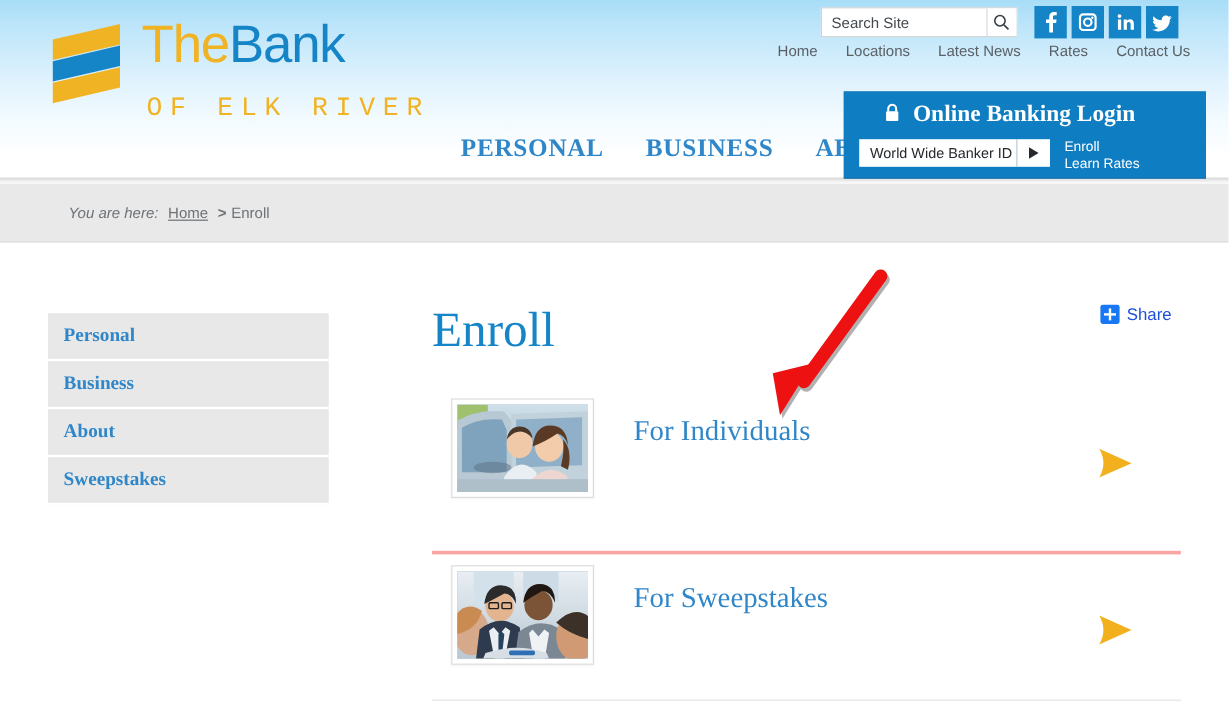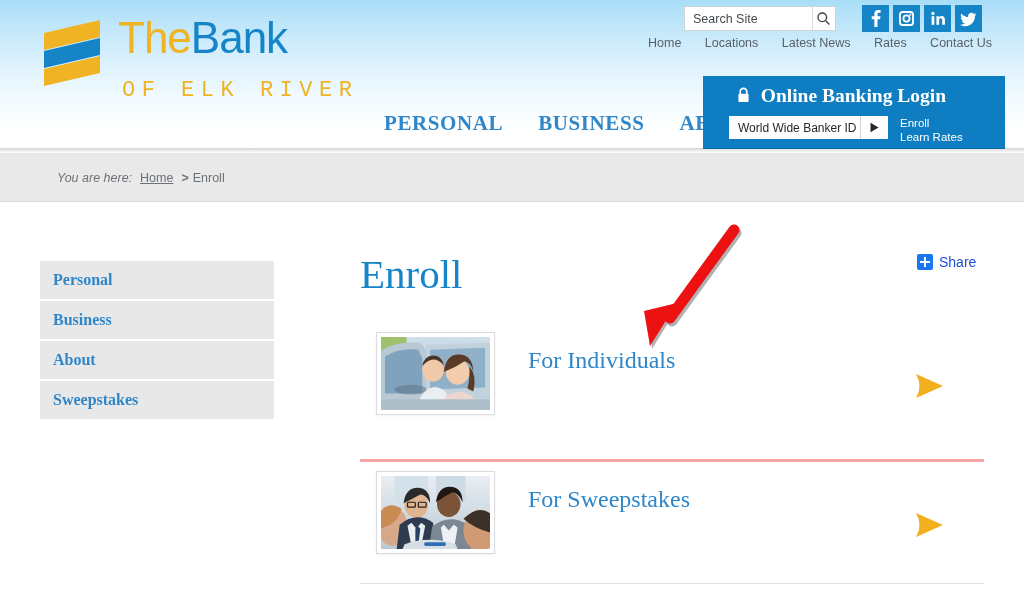--- a/index.html
+++ b/index.html
@@ -66,21 +66,21 @@
     color: #f0b323;
     font-weight: 400;
     white-space: nowrap;
     font-family: Liberation Mono, monospace;
   }
 
   
   .search-box {
     position: absolute;
     left: 684px; top: 6px;
-    width: 152px; height: 25px;
+    width: 164px; height: 25px;
     background: #ffffff;
     border: 1px solid #cfd4d8;
     display: flex;
     align-items: stretch;
   }
   .search-input {
     flex: 1 1 auto;
     border: 0;
     outline: none;
     padding: 0 8px;
@@ -170,21 +170,21 @@
     color: #ffffff;
     white-space: nowrap;
   }
   .obl-lock {
     display: inline-block;
     vertical-align: -1px;
     margin-right: 6px;
   }
   .obl-row {
     position: absolute;
-    left: 26px; top: 40px;
+    left: 13px; top: 40px;
     display: flex;
     align-items: flex-start;
   }
   .obl-select {
     width: 131px; height: 23px;
     background: #ffffff;
     border: 0;
     display: flex;
     align-items: center;
     padding-left: 9px;

